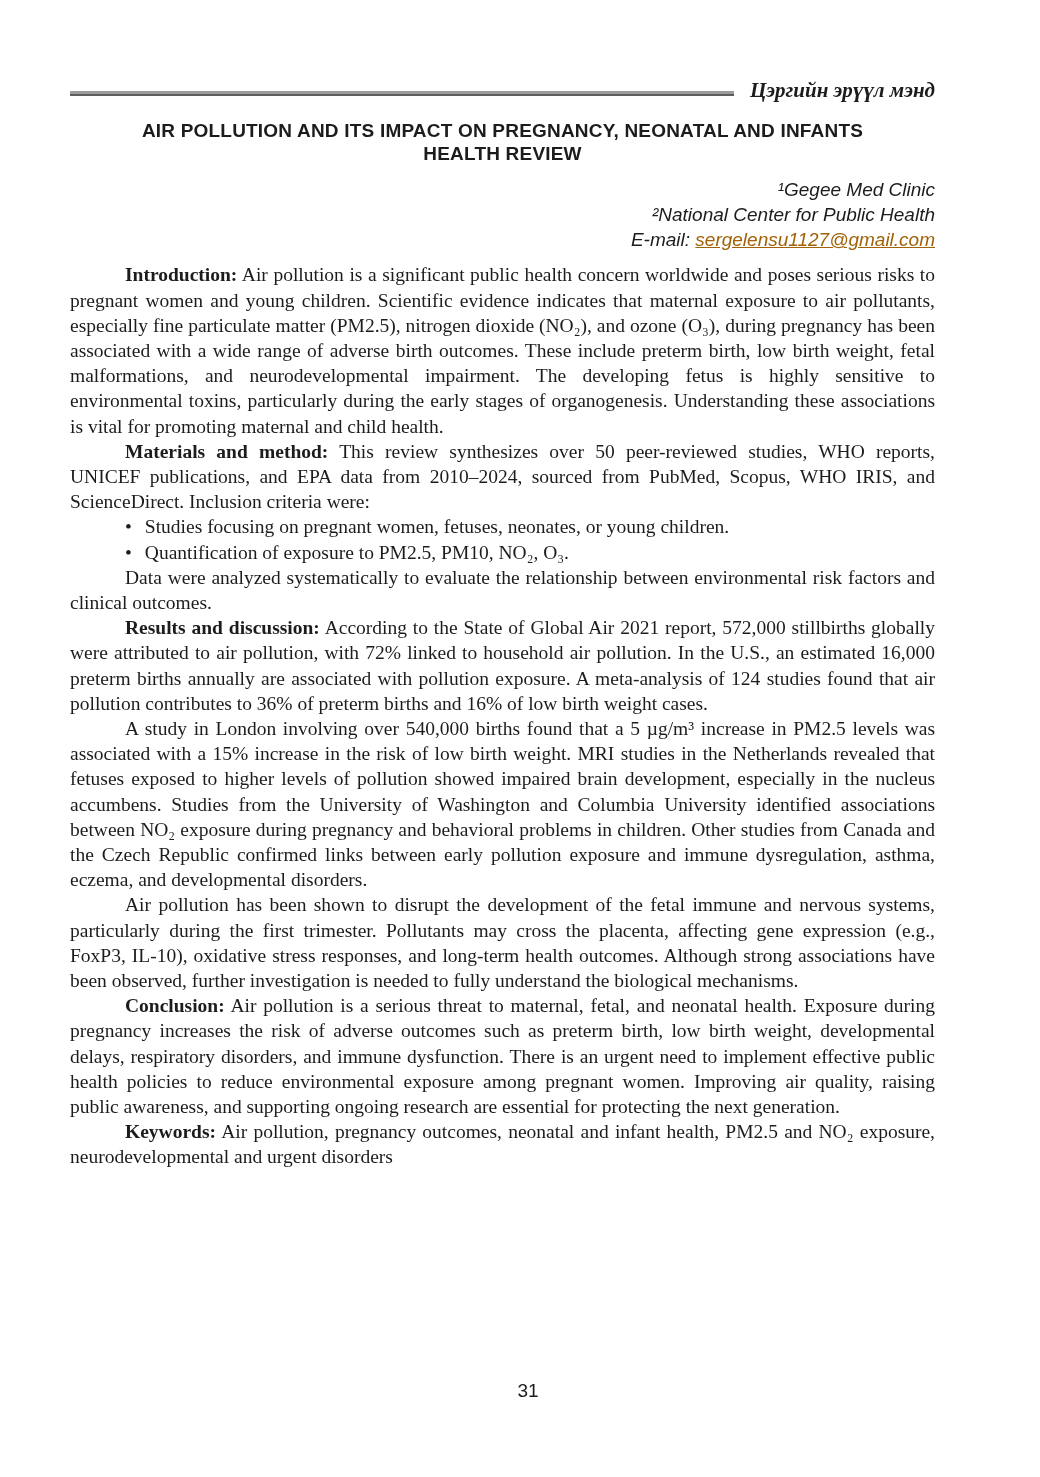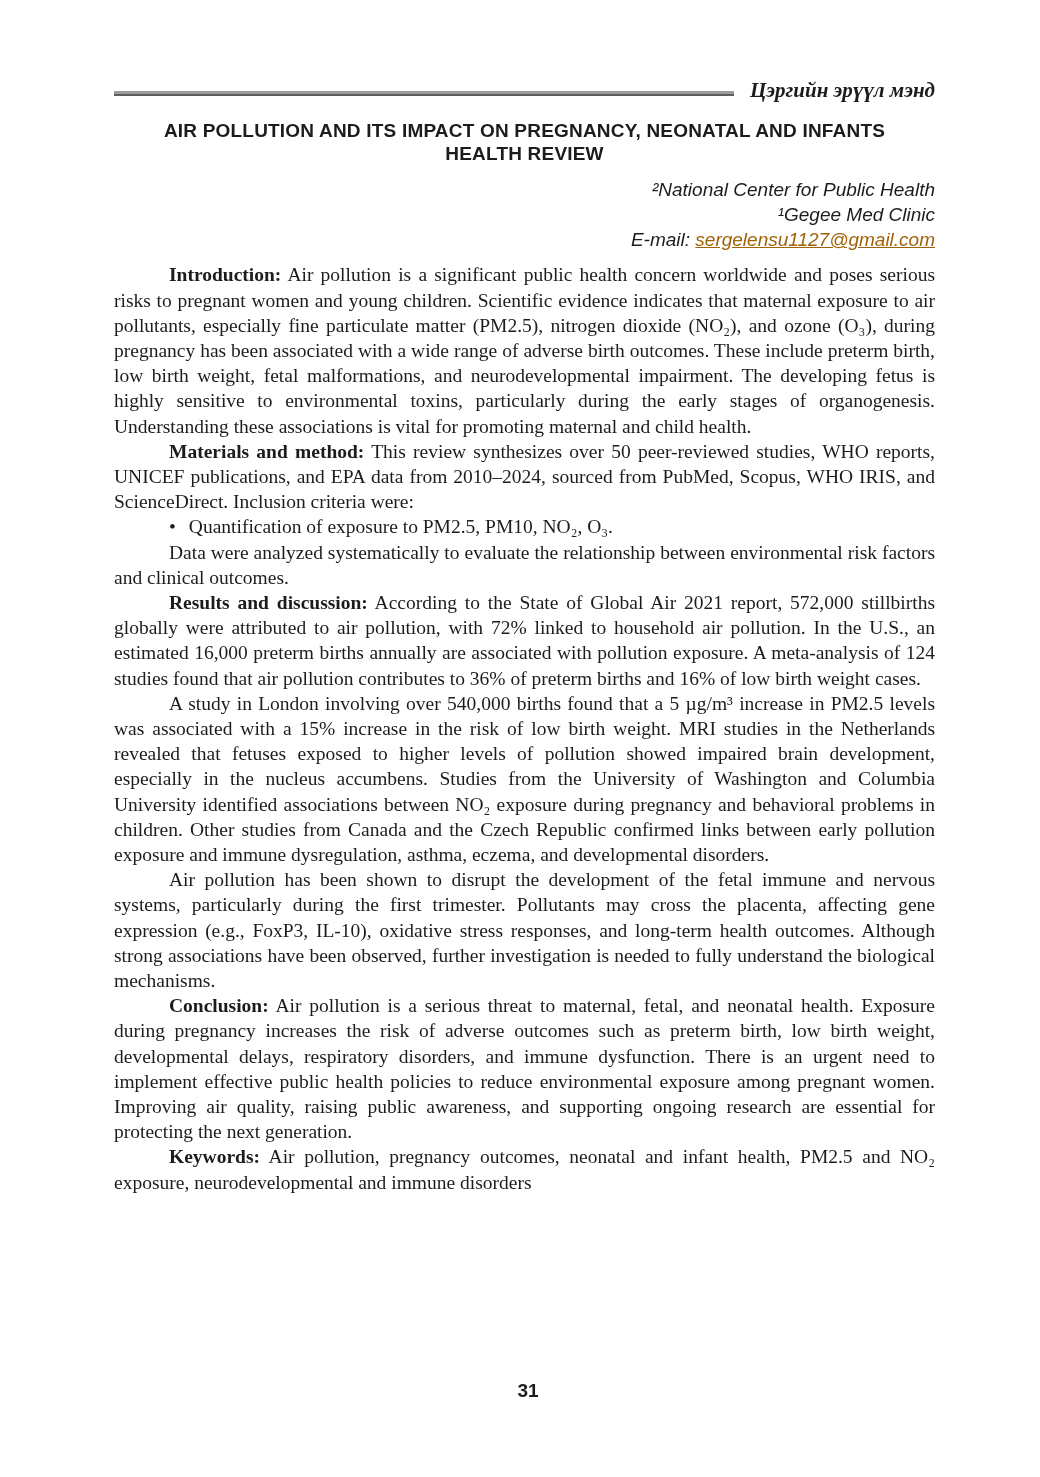--- a/index.html
+++ b/index.html
@@ -6,21 +6,21 @@
   body {
     width: 1040px; height: 1477px;
     background: #ffffff;
     font-family: "Liberation Sans", "DejaVu Sans", sans-serif;
     color: #1c1c1c;
     position: relative;
     overflow: hidden;
   }
   .page {
     position: absolute; inset: 0;
-    padding: 78px 105px 0 114px;
+    padding: 78px 105px 0 70px;
     box-sizing: border-box;
   }
   .header-row {
     display: flex;
     align-items: center;
     margin-bottom: 8px;
   }
   .header-rule {
     flex: 1;
     height: 5px;
@@ -67,60 +67,60 @@
   .bullet .bullet-marker {
     margin-right: 13px;
   }
   .page-number {
     position: absolute;
     left: 16px; right: 0;
     top: 1380px;
     text-align: center;
     font-size: 19px;
     color: #1c1c1c;
-    font-weight: bold;
   }
 </style>
 </head>
 <body>
 
 <div class="page">
 
   <div class="header-row">
     <div class="header-rule"></div>
     <div class="journal-title">Цэргийн эрүүл мэнд</div>
   </div>
 
   <h1 class="article-title">AIR POLLUTION AND ITS IMPACT ON PREGNANCY, NEONATAL AND INFANTS HEALTH REVIEW</h1>
 
   <div class="authors-block">
+    <div>¹Gegee Med Clinic</div>
     <div>²National Center for Public Health</div>
-    <div>¹Gegee Med Clinic</div>
     <div><span>E-mail: </span><a href="#" class="email-link">sergelensu1127@gmail.com</a></div>
   </div>
 
   <div class="body-text">
 
     <p><b>Introduction:</b><span> Air pollution is a significant public health concern worldwide and poses serious risks to pregnant women and young children. Scientific evidence indicates that maternal exposure to air pollutants, especially fine particulate matter (PM2.5), nitrogen dioxide (NO₂), and ozone (O₃), during pregnancy has been associated with a wide range of adverse birth outcomes. These include preterm birth, low birth weight, fetal malformations, and neurodevelopmental impairment. The developing fetus is highly sensitive to environmental toxins, particularly during the early stages of organogenesis. Understanding these associations is vital for promoting maternal and child health.</span></p>
 
     <p><b>Materials and method:</b><span> This review synthesizes over 50 peer-reviewed studies, WHO reports, UNICEF publications, and EPA data from 2010–2024, sourced from PubMed, Scopus, WHO IRIS, and ScienceDirect. Inclusion criteria were:</span></p>
 
+    <p class="bullet"><span class="bullet-marker">•</span><span>Studies focusing on pregnant women, fetuses, neonates, or young children.</span></p>
 
     <p class="bullet"><span class="bullet-marker">•</span><span>Quantification of exposure to PM2.5, PM10, NO₂, O₃.</span></p>
 
 
     <p><span>Data were analyzed systematically to evaluate the relationship between environmental risk factors and clinical outcomes.</span></p>
 
     <p><b>Results and discussion:</b><span> According to the State of Global Air 2021 report, 572,000 stillbirths globally were attributed to air pollution, with 72% linked to household air pollution. In the U.S., an estimated 16,000 preterm births annually are associated with pollution exposure. A meta-analysis of 124 studies found that air pollution contributes to 36% of preterm births and 16% of low birth weight cases.</span></p>
 
     <p><span>A study in London involving over 540,000 births found that a 5 µg/m³ increase in PM2.5 levels was associated with a 15% increase in the risk of low birth weight. MRI studies in the Netherlands revealed that fetuses exposed to higher levels of pollution showed impaired brain development, especially in the nucleus accumbens. Studies from the University of Washington and Columbia University identified associations between NO₂ exposure during pregnancy and behavioral problems in children. Other studies from Canada and the Czech Republic confirmed links between early pollution exposure and immune dysregulation, asthma, eczema, and developmental disorders.</span></p>
 
     <p><span>Air pollution has been shown to disrupt the development of the fetal immune and nervous systems, particularly during the first trimester. Pollutants may cross the placenta, affecting gene expression (e.g., FoxP3, IL-10), oxidative stress responses, and long-term health outcomes. Although strong associations have been observed, further investigation is needed to fully understand the biological mechanisms.</span></p>
 
     <p><b>Conclusion:</b><span> Air pollution is a serious threat to maternal, fetal, and neonatal health. Exposure during pregnancy increases the risk of adverse outcomes such as preterm birth, low birth weight, developmental delays, respiratory disorders, and immune dysfunction. There is an urgent need to implement effective public health policies to reduce environmental exposure among pregnant women. Improving air quality, raising public awareness, and supporting ongoing research are essential for protecting the next generation.</span></p>
 
-    <p><b>Keywords:</b><span> Air pollution, pregnancy outcomes, neonatal and infant health, PM2.5 and NO₂ exposure, neurodevelopmental and immune disorders</span></p>
+    <p><b>Keywords:</b><span> Air pollution, pregnancy outcomes, neonatal and infant health, PM2.5 and NO₂ exposure, neurodevelopmental and urgent disorders</span></p>
 
   </div>
 
   <div class="page-number">31</div>
 
 </div>
 
 </body></html>

